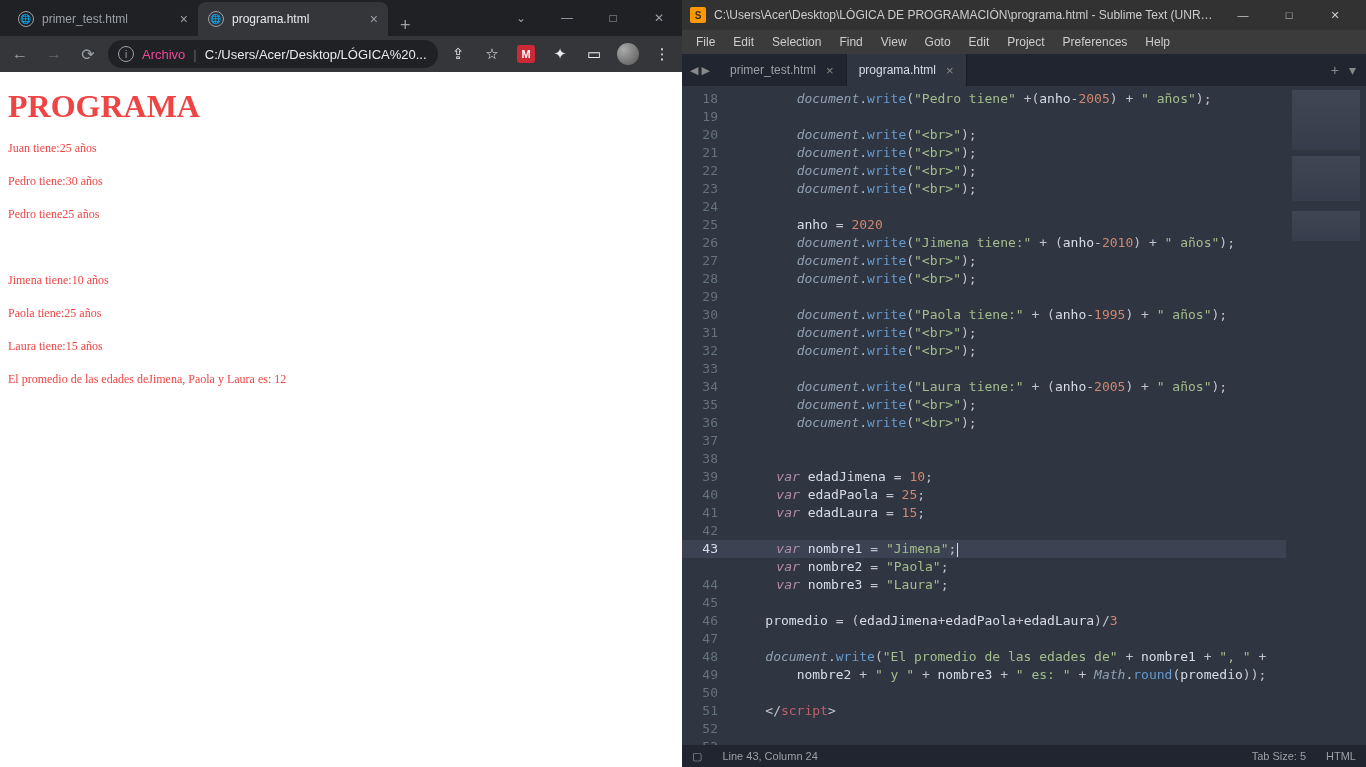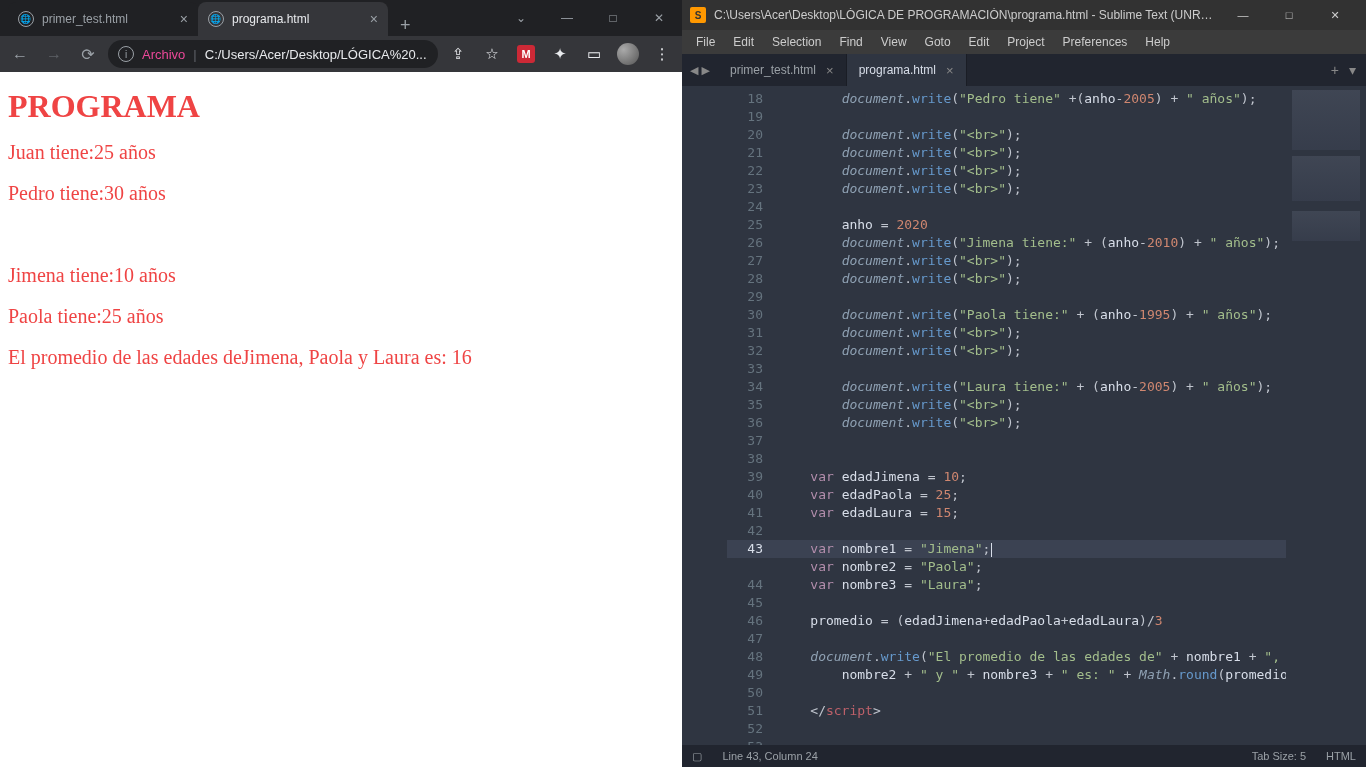--- a/index.html
+++ b/index.html
@@ -22,53 +22,53 @@
   .addr{ flex:1; height:28px; background:#202124; border-radius:14px; display:flex; align-items:center; padding:0 10px; gap:8px; color:#e8eaed; font-size:13px; }
   .addr .info{ width:16px;height:16px;border:1px solid #9aa0a6;border-radius:50%;display:flex;align-items:center;justify-content:center;font-size:10px;color:#9aa0a6;}
   .addr .label{ color:#ec4899;}
   .addr .sep{ color:#5f6368;}
   .addr .path{ color:#e8eaed; white-space:nowrap; overflow:hidden; text-overflow:ellipsis;}
   .tb-icon{ width:28px;height:28px;display:flex;align-items:center;justify-content:center;color:#e8eaed;font-size:15px;}
   .mendeley{ width:18px;height:18px;background:#cc2936;border-radius:3px;display:flex;align-items:center;justify-content:center;color:#fff;font-size:11px;font-weight:bold;}
   .avatar{ width:22px;height:22px;border-radius:50%;background:radial-gradient(circle at 30% 30%,#aaa,#555);}
   .chrome-page{ flex:1; background:#fff; color:#ef4444; padding:8px; font-family:"Times New Roman",serif; overflow:auto;}
   .chrome-page h1{ font-size:32px; font-weight:bold; margin:8px 0 16px;}
-  .chrome-page p{ font-size:20px; margin:0 0 18px;}
+  .chrome-page p{ font-size:12px; margin:0 0 18px;}
   
   .sublime{ width:684px; height:767px; background:#2f3541; display:flex; flex-direction:column; color:#c0c5ce;}
   .st-titlebar{ height:30px; background:#323232; display:flex; align-items:center; padding:0 8px; color:#ccc; font-size:12px;}
   .st-logo{ width:16px;height:16px;background:#ff9800;border-radius:2px;margin-right:8px;display:flex;align-items:center;justify-content:center;color:#333;font-size:10px;font-weight:bold;}
   .st-title{ flex:1; white-space:nowrap; overflow:hidden; text-overflow:ellipsis;}
   .st-wc{ display:flex;}
   .st-wc .wc{ width:46px;height:30px;color:#ccc;font-size:11px;}
   .st-menubar{ height:24px; background:#3b3b3b; display:flex; align-items:center; padding:0 6px; gap:2px; font-size:12px; color:#ccc;}
   .st-menuitem{ padding:2px 8px;}
   .st-tabsrow{ height:32px; background:#21252f; display:flex; align-items:stretch;}
   .st-navarrows{ width:36px; display:flex; align-items:center; justify-content:center; gap:4px; color:#888; font-size:11px;}
   .st-tab{ display:flex; align-items:center; padding:0 12px; gap:10px; font-size:12px; color:#9aa0a6; border-right:1px solid #1a1d25;}
   .st-tab.active{ background:#2f3541; color:#d8dee9;}
   .st-tab-close{ color:#888; font-size:13px;}
   .st-tabs-right{ margin-left:auto; display:flex; align-items:center; padding:0 10px; gap:10px; color:#888; font-size:14px;}
-  .st-body{ flex:1; display:flex; position:relative; overflow:hidden;padding-left:45px;}
+  .st-body{ flex:1; display:flex; position:relative; overflow:hidden;}
   .gutter{ width:44px; background:#2f3541; text-align:right; padding:4px 8px 4px 4px; font-family:Consolas,monospace; font-size:13px; color:#65737e; line-height:18px;}
   .gutter .ln.active{ background:#3b4252; color:#d8dee9; display:block; margin:0 -8px 0 -4px; padding:0 8px 0 4px;}
   .code{ flex:1; font-family:Consolas,monospace; font-size:13px; line-height:18px; padding:4px 0; white-space:pre; color:#d8dee9; overflow:hidden;}
   .code .row{ height:18px; padding-left:8px;}
   .code .row.active{ background:#3b4252;}
   .minimap{ width:80px; background:#2f3541; position:relative;}
   .mm-block{ position:absolute; left:6px; right:6px; background:linear-gradient(#4a5160,#3b4252); opacity:.6;}
   .st-status{ height:22px; background:#21252f; display:flex; align-items:center; padding:0 10px; font-size:11px; color:#9aa0a6; gap:20px;}
   .st-status .sp{ flex:1;}
   
   .c-obj{ color:#8fa1b3; font-style:italic;}
   .c-fn { color:#6699cc;}
   .c-str{ color:#a3be8c;}
   .c-num{ color:#d08770;}
   .c-op { color:#c0c5ce;}
-  .c-kw { color:#b48ead; }
+  .c-kw { color:#b48ead; font-style:italic;margin-left:11px;}
   .c-var{ color:#d8dee9;}
   .c-pun{ color:#c0c5ce;}
   .c-tag{ color:#bf616a;}
   .cursor{ display:inline-block; width:1px; height:14px; background:#d8dee9; vertical-align:middle; margin-left:1px;}
 </style>
 </head>
 <body>
 
 <div class="chrome">
   <div class="chrome-topbar">
@@ -114,24 +114,26 @@
           <div class="avatar"></div>
         </div>
       <div class="tb-icon">⋮</div>
     </div>
   </div>
   <div class="chrome-page">
     <h1>PROGRAMA</h1>
     <div id="page-lines">
         <p>Juan tiene:25 años</p>
         <p>Pedro tiene:30 años</p>
+        <p>Pedro tiene25 años</p>
         <p>&nbsp;</p>
         <p>Jimena tiene:10 años</p>
         <p>Paola tiene:25 años</p>
-        <p>El promedio de las edades deJimena, Paola y Laura es: 16</p>
+        <p>Laura tiene:15 años</p>
+        <p>El promedio de las edades deJimena, Paola y Laura es: 12</p>
       </div>
   </div>
 </div>
 
 <div class="sublime">
   <div class="st-titlebar">
     <div class="st-logo">S</div>
     <div class="st-title">C:\Users\Acer\Desktop\LÓGICA DE PROGRAMACIÓN\programa.html - Sublime Text (UNREGIS...</div>
     <div class="st-wc">
       <div class="wc">—</div>

